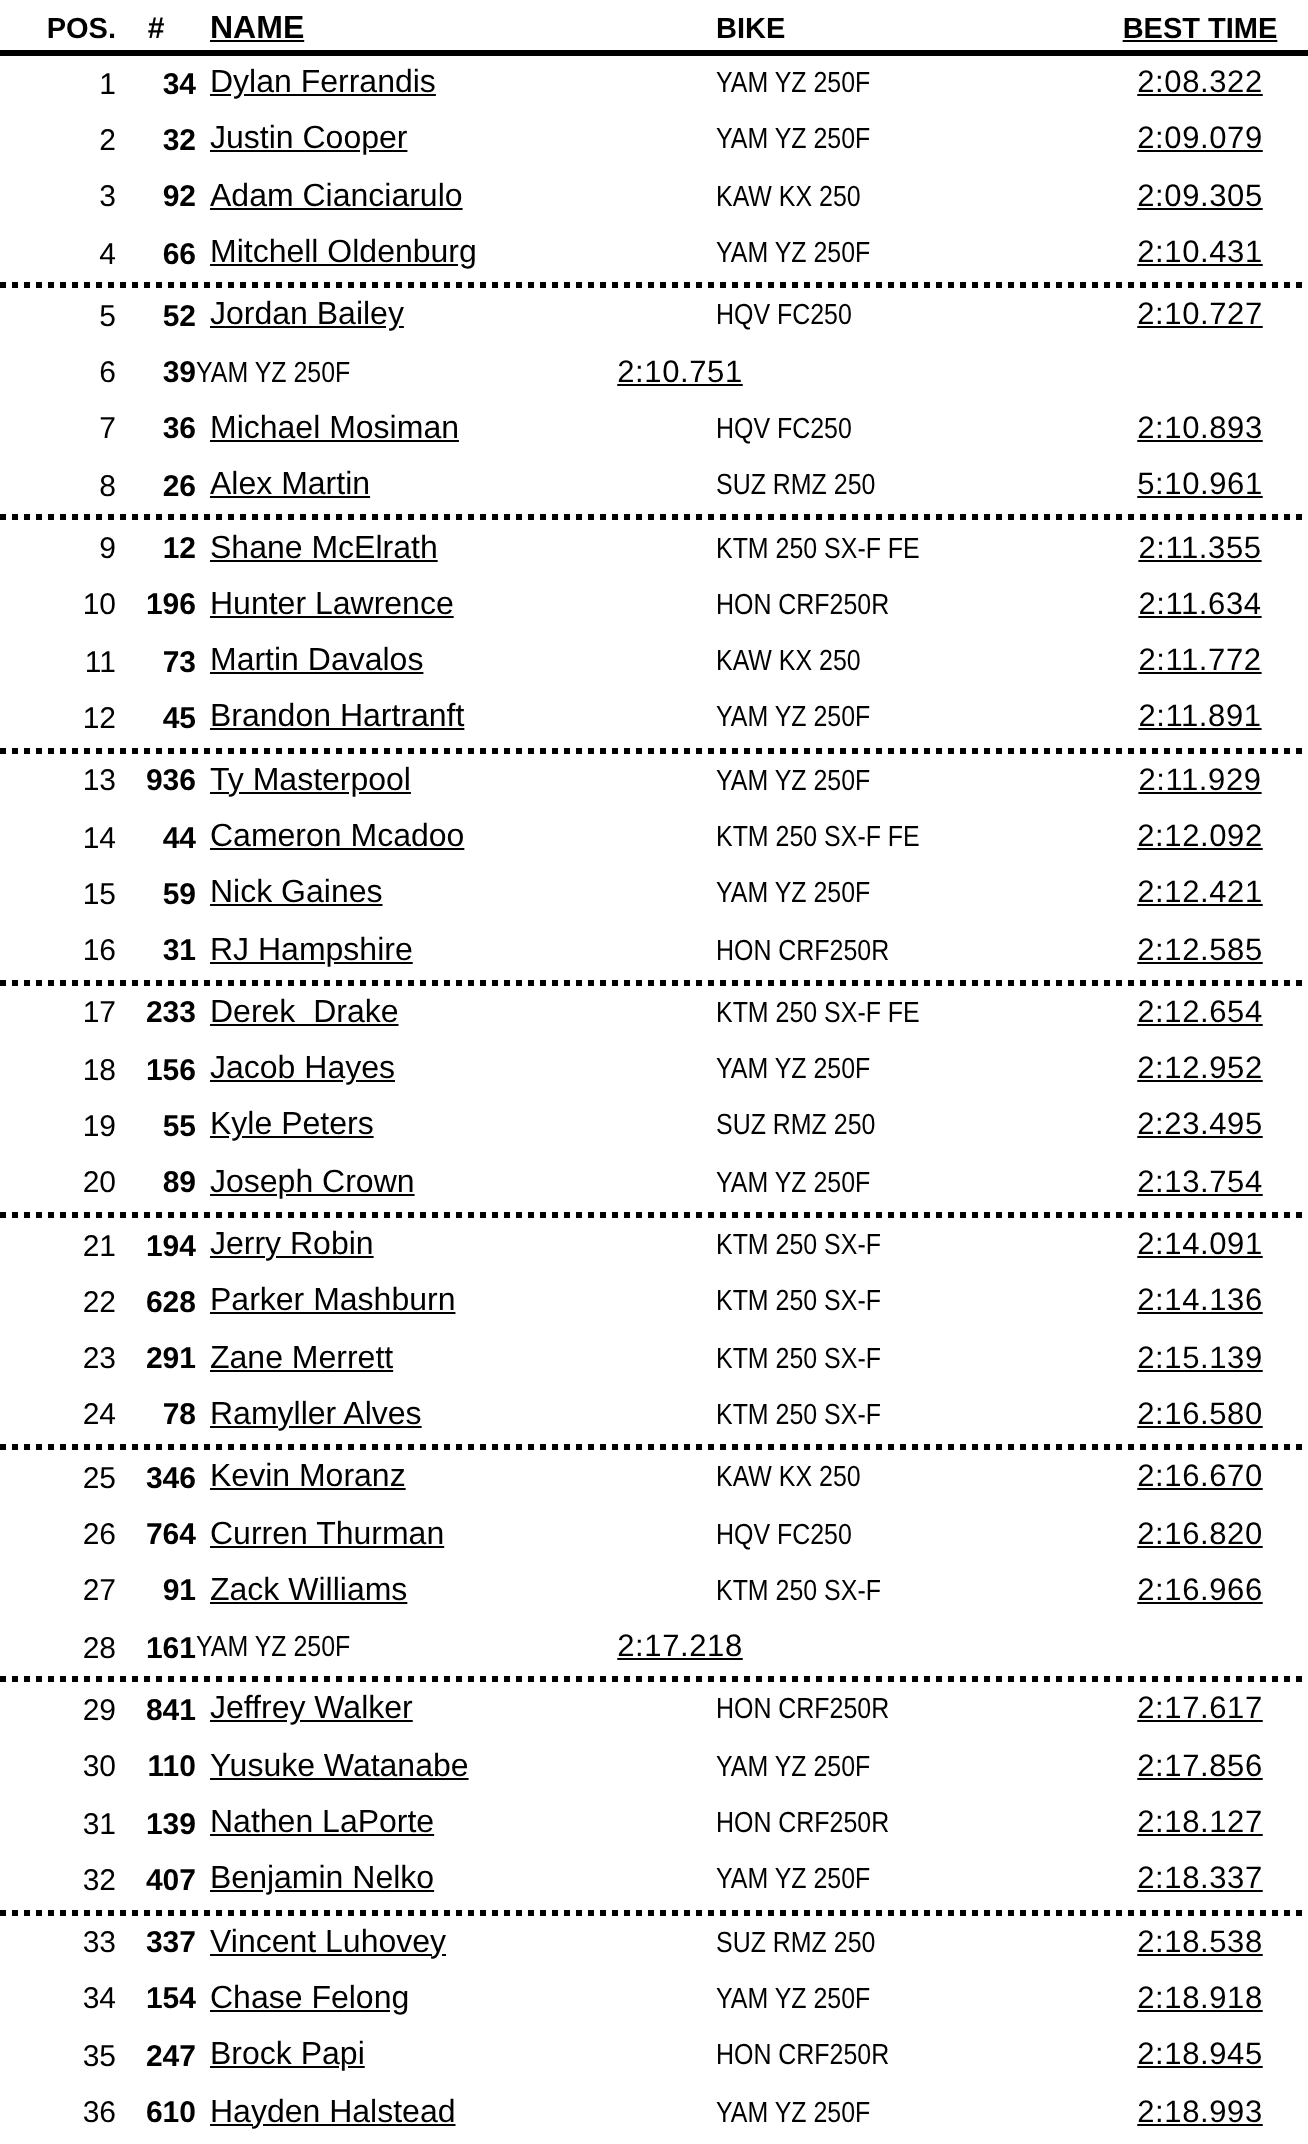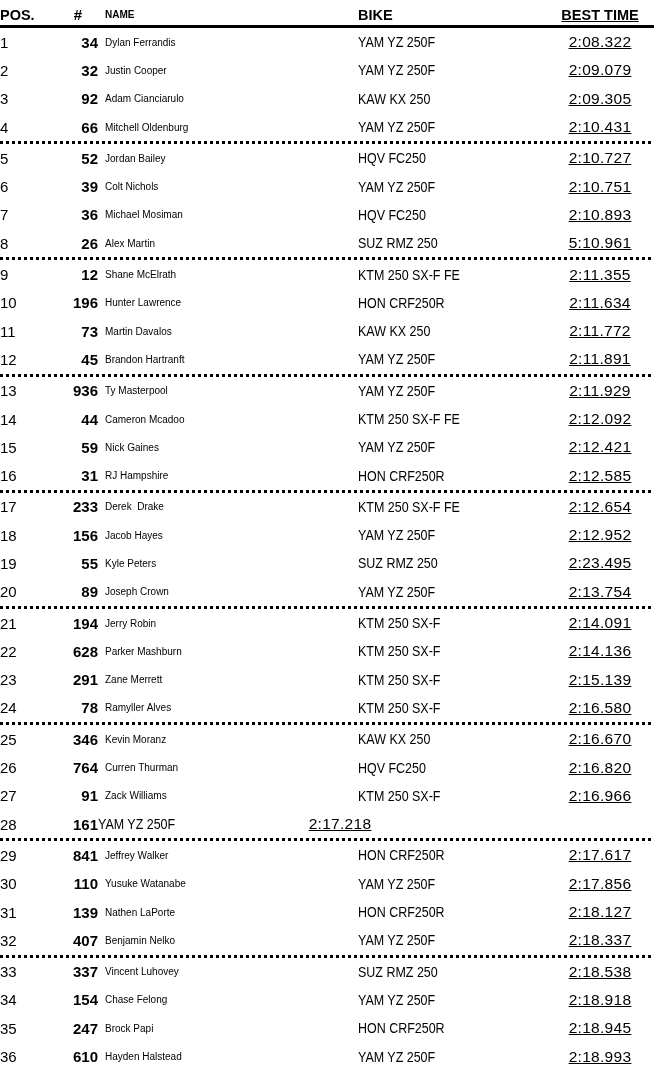--- a/index.html
+++ b/index.html
@@ -25,35 +25,36 @@
   }
   .row.header {
     height: 21px;
     border-bottom: 3px solid #000000;
     font-weight: bold;
     font-size: 14.5px;
   }
   .c { box-sizing: border-box; }
   .c.pos {
     width: 58px;
-    text-align: left;
+    text-align: right;
     font-size: 15px;
   }
   .c.num {
     width: 40px;
     text-align: right;
     font-weight: bold;
     font-size: 15px;
   }
   .c.name {
     width: 260px;
     padding-left: 7px;
-    font-size: 10px;
+    font-size: 16px;
     white-space: pre;
     overflow: hidden;
+    text-decoration: underline;
   }
   .c.bike {
     width: 188px;
     font-size: 14.5px;
     white-space: nowrap;
   }
   .row:not(.header) .c.bike {
     transform: scaleX(0.86);
     transform-origin: left center;
   }
@@ -120,21 +121,20 @@
       <div class="row">
         <span class="c pos">5</span>
         <span class="c num">52</span>
         <span class="c name">Jordan Bailey</span>
         <span class="c bike">HQV FC250</span>
         <span class="c time">2:10.727</span>
       </div>
       <div class="row">
         <span class="c pos">6</span>
         <span class="c num">39</span>
-        <span class="c name">Colt Nichols</span>
         <span class="c bike">YAM YZ 250F</span>
         <span class="c time">2:10.751</span>
       </div>
       <div class="row">
         <span class="c pos">7</span>
         <span class="c num">36</span>
         <span class="c name">Michael Mosiman</span>
         <span class="c bike">HQV FC250</span>
         <span class="c time">2:10.893</span>
       </div>

